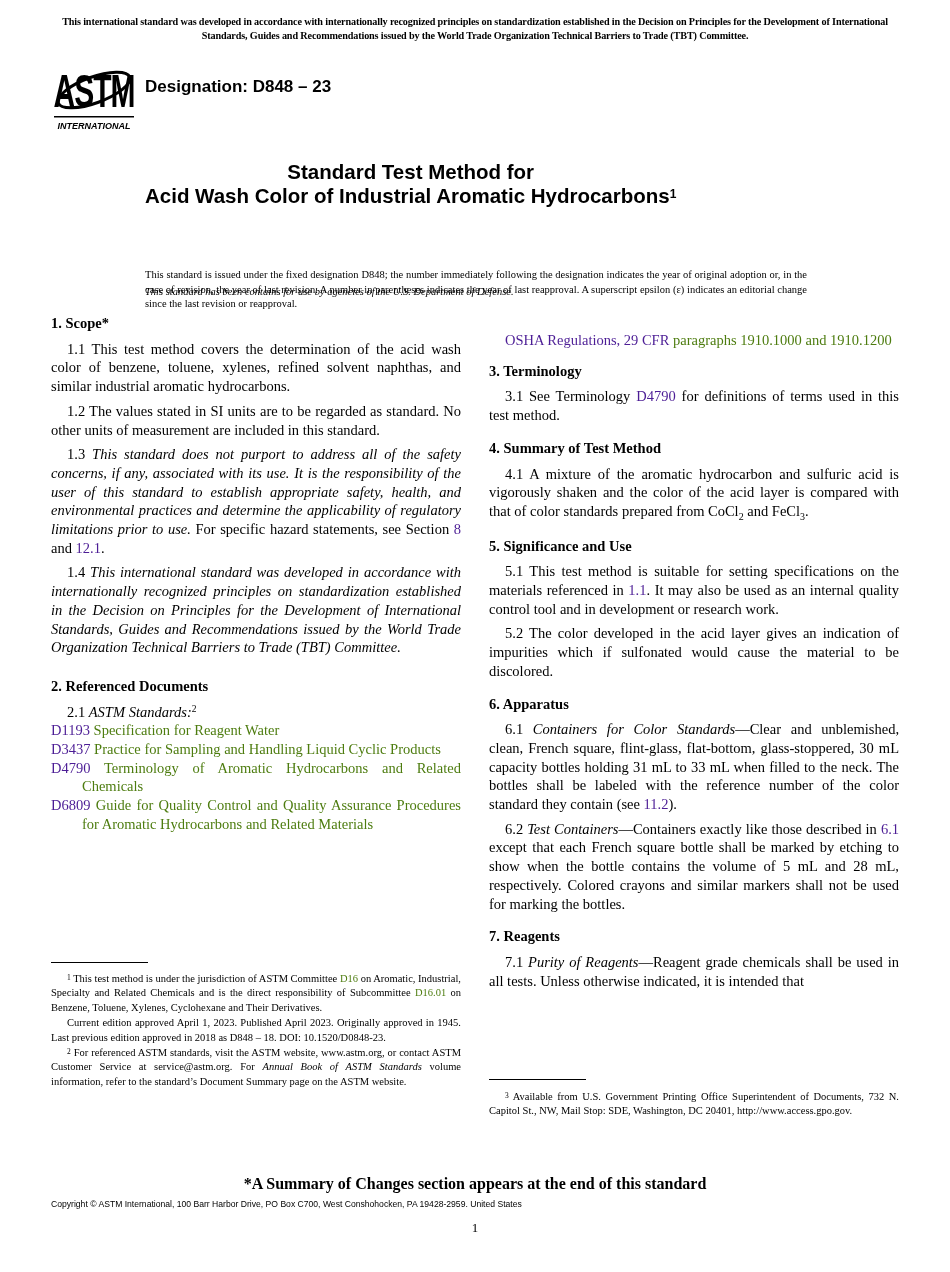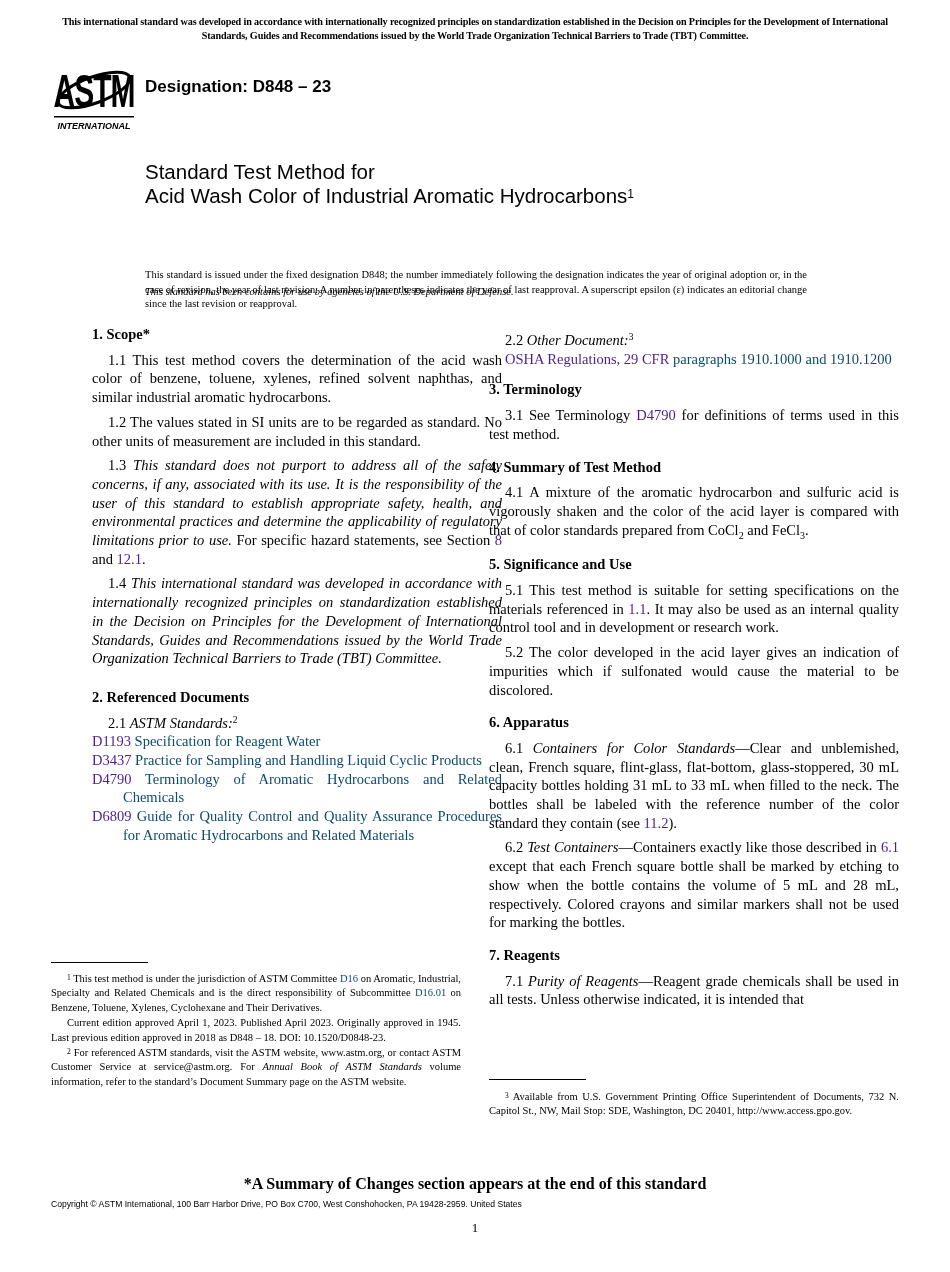--- a/index.html
+++ b/index.html
@@ -3,32 +3,32 @@
 <meta charset="utf-8">
 <style>
   html, body { margin:0; padding:0; background:#fff; }
   body { width:950px; height:1272px; position:relative; overflow:hidden; color:#000;
          font-family:"Liberation Serif", serif; }
   .abs { position:absolute; }
   .notice { left:48px; top:15px; width:854px; text-align:center; font-size:10.2px; line-height:13.5px;
             font-weight:bold; font-family:"Liberation Serif", serif; letter-spacing:-0.15px; }
   .logo { left:53px; top:56px; width:82px; height:76px; }
   .designation { left:145px; top:77px; font-family:"Liberation Sans", sans-serif; font-weight:bold; font-size:17px; }
-  .title { left:145px; top:160px; font-family:"Liberation Sans", sans-serif; font-weight:normal; font-size:20.5px; line-height:24px; }
+  .title { left:145px; top:160px; font-family:"Liberation Sans", sans-serif; font-weight:bold; font-size:20.5px; line-height:24px;text-align:center; }
   .title sup { font-size:12px; vertical-align:top; position:relative; top:-2px; }
   .issued { left:145px; top:232px; width:662px; font-size:10.5px; line-height:14.5px; text-align:justify;margin-top:36px; }
   .dod { left:145px; top:286px; font-size:10.5px; font-style:italic; }
   .col { position:absolute; width:410px; font-size:14.5px; line-height:18.7px; text-align:justify; }
-  .colL { left:51px; top:325px;margin-left:41px; }
+  .colL { left:51px; top:314px; }
   .colR { left:489px; top:331px; }
   h2 { font-size:14.5px; font-weight:bold; margin:0 0 7px 0; line-height:18.7px; }
   p { margin:0 0 6px 0; text-indent:16px; }
   .sec { margin-top:14px; }
   .red { color:#4c1d95; }
-  .blue { color:#0c4a6e; }
+  .blue { color:#4d7c0f; }
   i, .it { font-style:italic; }
   .ref { padding-left:31px; text-indent:-31px; margin:0; text-align:justify; }
   .refhdr { padding-left:16px; margin:0; }
   sup.fn { font-size:9.5px; vertical-align:top; position:relative; top:-3px; }
   sub { font-size:10px; vertical-align:baseline; position:relative; top:4px; }
   .rule { height:1px; background:#000; width:97px; }
   .fnote { position:absolute; font-size:10.5px; line-height:14.4px; text-align:justify; width:410px; }
   .fnote p { margin:0 0 1px 0; text-indent:16px; }
   .fnote sup { font-size:7.5px; vertical-align:top; position:relative; top:-1px; }
   .summary { left:0; width:950px; top:1175px; text-align:center; font-weight:bold; font-size:16px; }
@@ -75,21 +75,20 @@
 </div>
 
 <div class="abs rule" style="left:51px; top:962px;"></div>
 <div class="fnote" style="left:51px; top:972px;">
   <p><sup>1</sup><span> This test method is under the jurisdiction of ASTM Committee </span><a class="blue">D16</a><span> on Aromatic, Industrial, Specialty and Related Chemicals and is the direct responsibility of Subcommittee </span><a class="blue">D16.01</a><span> on Benzene, Toluene, Xylenes, Cyclohexane and Their Derivatives.</span></p>
   <p>Current edition approved April 1, 2023. Published April 2023. Originally approved in 1945. Last previous edition approved in 2018 as D848 – 18. DOI: 10.1520/D0848-23.</p>
   <p><sup>2</sup><span> For referenced ASTM standards, visit the ASTM website, www.astm.org, or contact ASTM Customer Service at service@astm.org. For </span><i>Annual Book of ASTM Standards</i><span> volume information, refer to the standard’s Document Summary page on the ASTM website.</span></p>
 </div>
 
 <div class="col colR">
-  <div class="refhdr"><span>2.2 </span><i>Other Document:</i><sup class="fn">3</sup></div>
   <div class="ref" style="padding-left:31px;text-indent:-15px;margin-left:0"><a class="red">OSHA Regulations, 29 CFR</a> <a class="blue">paragraphs 1910.1000 and 1910.1200</a></div>
 
   <h2 class="sec" style="margin-top:12px">3.  Terminology</h2>
   <p><span>3.1  See Terminology </span><a class="red">D4790</a><span> for definitions of terms used in this test method.</span></p>
 
   <h2 class="sec">4.  Summary of Test Method</h2>
   <p><span>4.1  A mixture of the aromatic hydrocarbon and sulfuric acid is vigorously shaken and the color of the acid layer is compared with that of color standards prepared from CoCl</span><sub>2</sub><span> and FeCl</span><sub>3</sub><span>.</span></p>
 
   <h2 class="sec">5.  Significance and Use</h2>
   <p><span>5.1  This test method is suitable for setting specifications on the materials referenced in </span><a class="red">1.1</a><span>. It may also be used as an internal quality control tool and in development or research work.</span></p>

